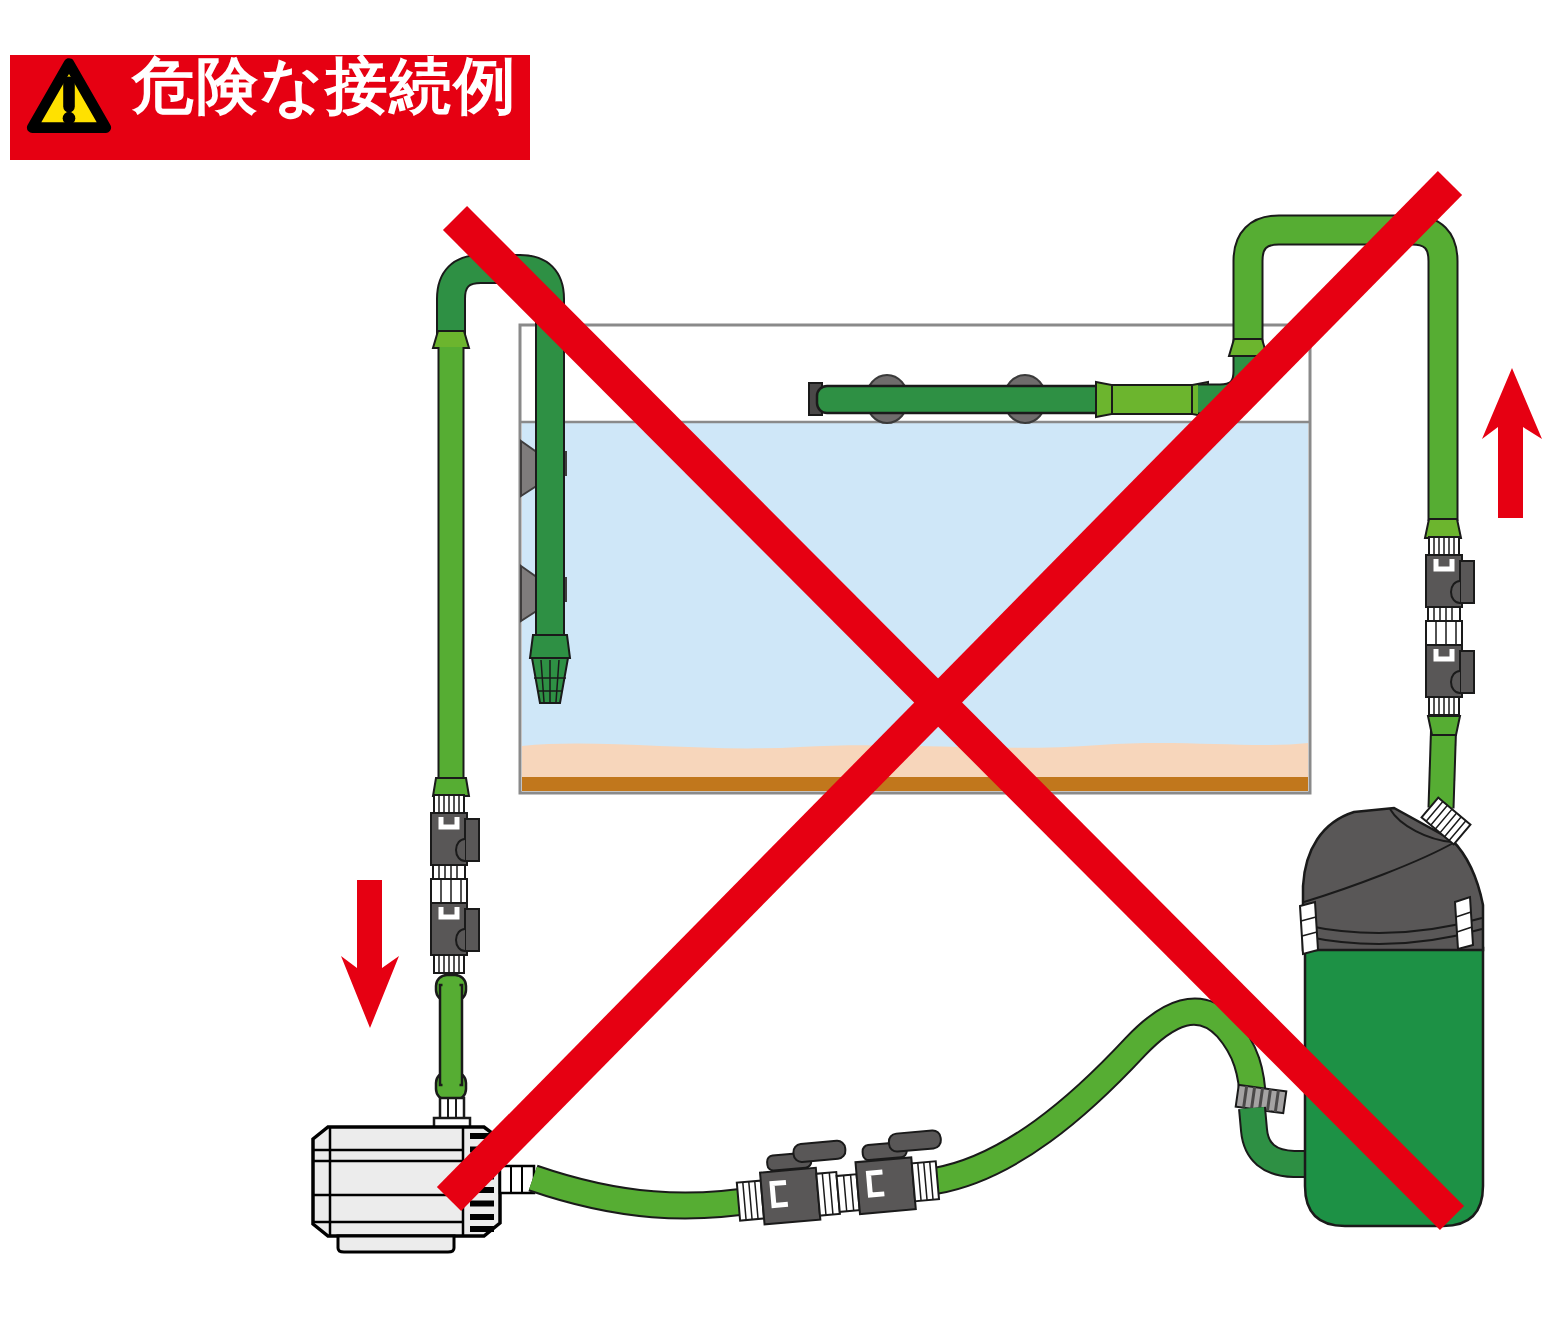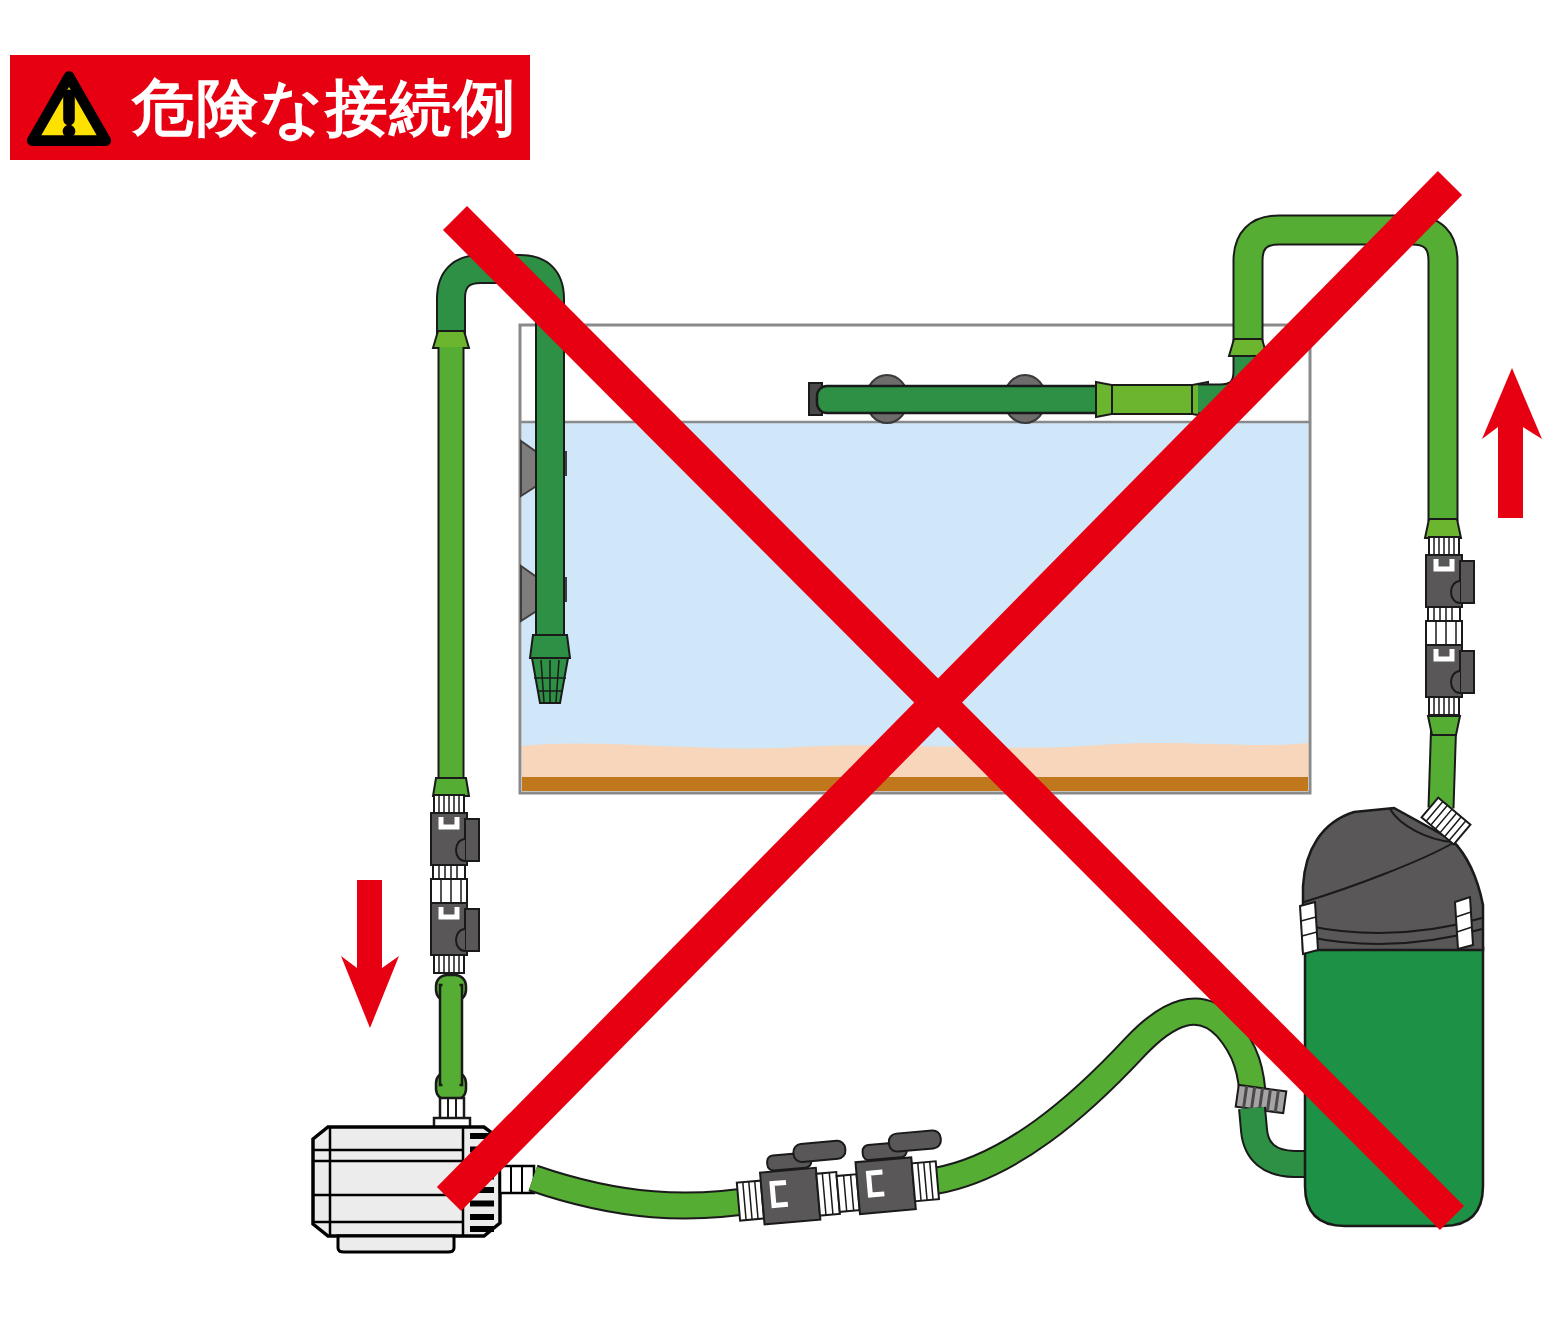--- a/index.html
+++ b/index.html
@@ -7,21 +7,21 @@
     position:relative;
     width:1564px;height:1325px;
     background:#ffffff;
     font-family:"Liberation Sans","DejaVu Sans",sans-serif;
     overflow:hidden;
   }
   .banner{
     position:absolute;left:10px;top:55px;
     width:520px;height:105px;
     background:#e60012;
-    display:flex;align-items:center;
+    display:flex;align-items:flex-start;
     padding-left:16px;box-sizing:border-box;gap:20px;
   }
   .banner-text{
     color:#ffffff;font-size:62px;font-weight:bold;
     letter-spacing:2px;line-height:1;white-space:nowrap;
   }
   svg.diagram{position:absolute;left:0;top:0;}
 </style>
 </head>
 <body>

